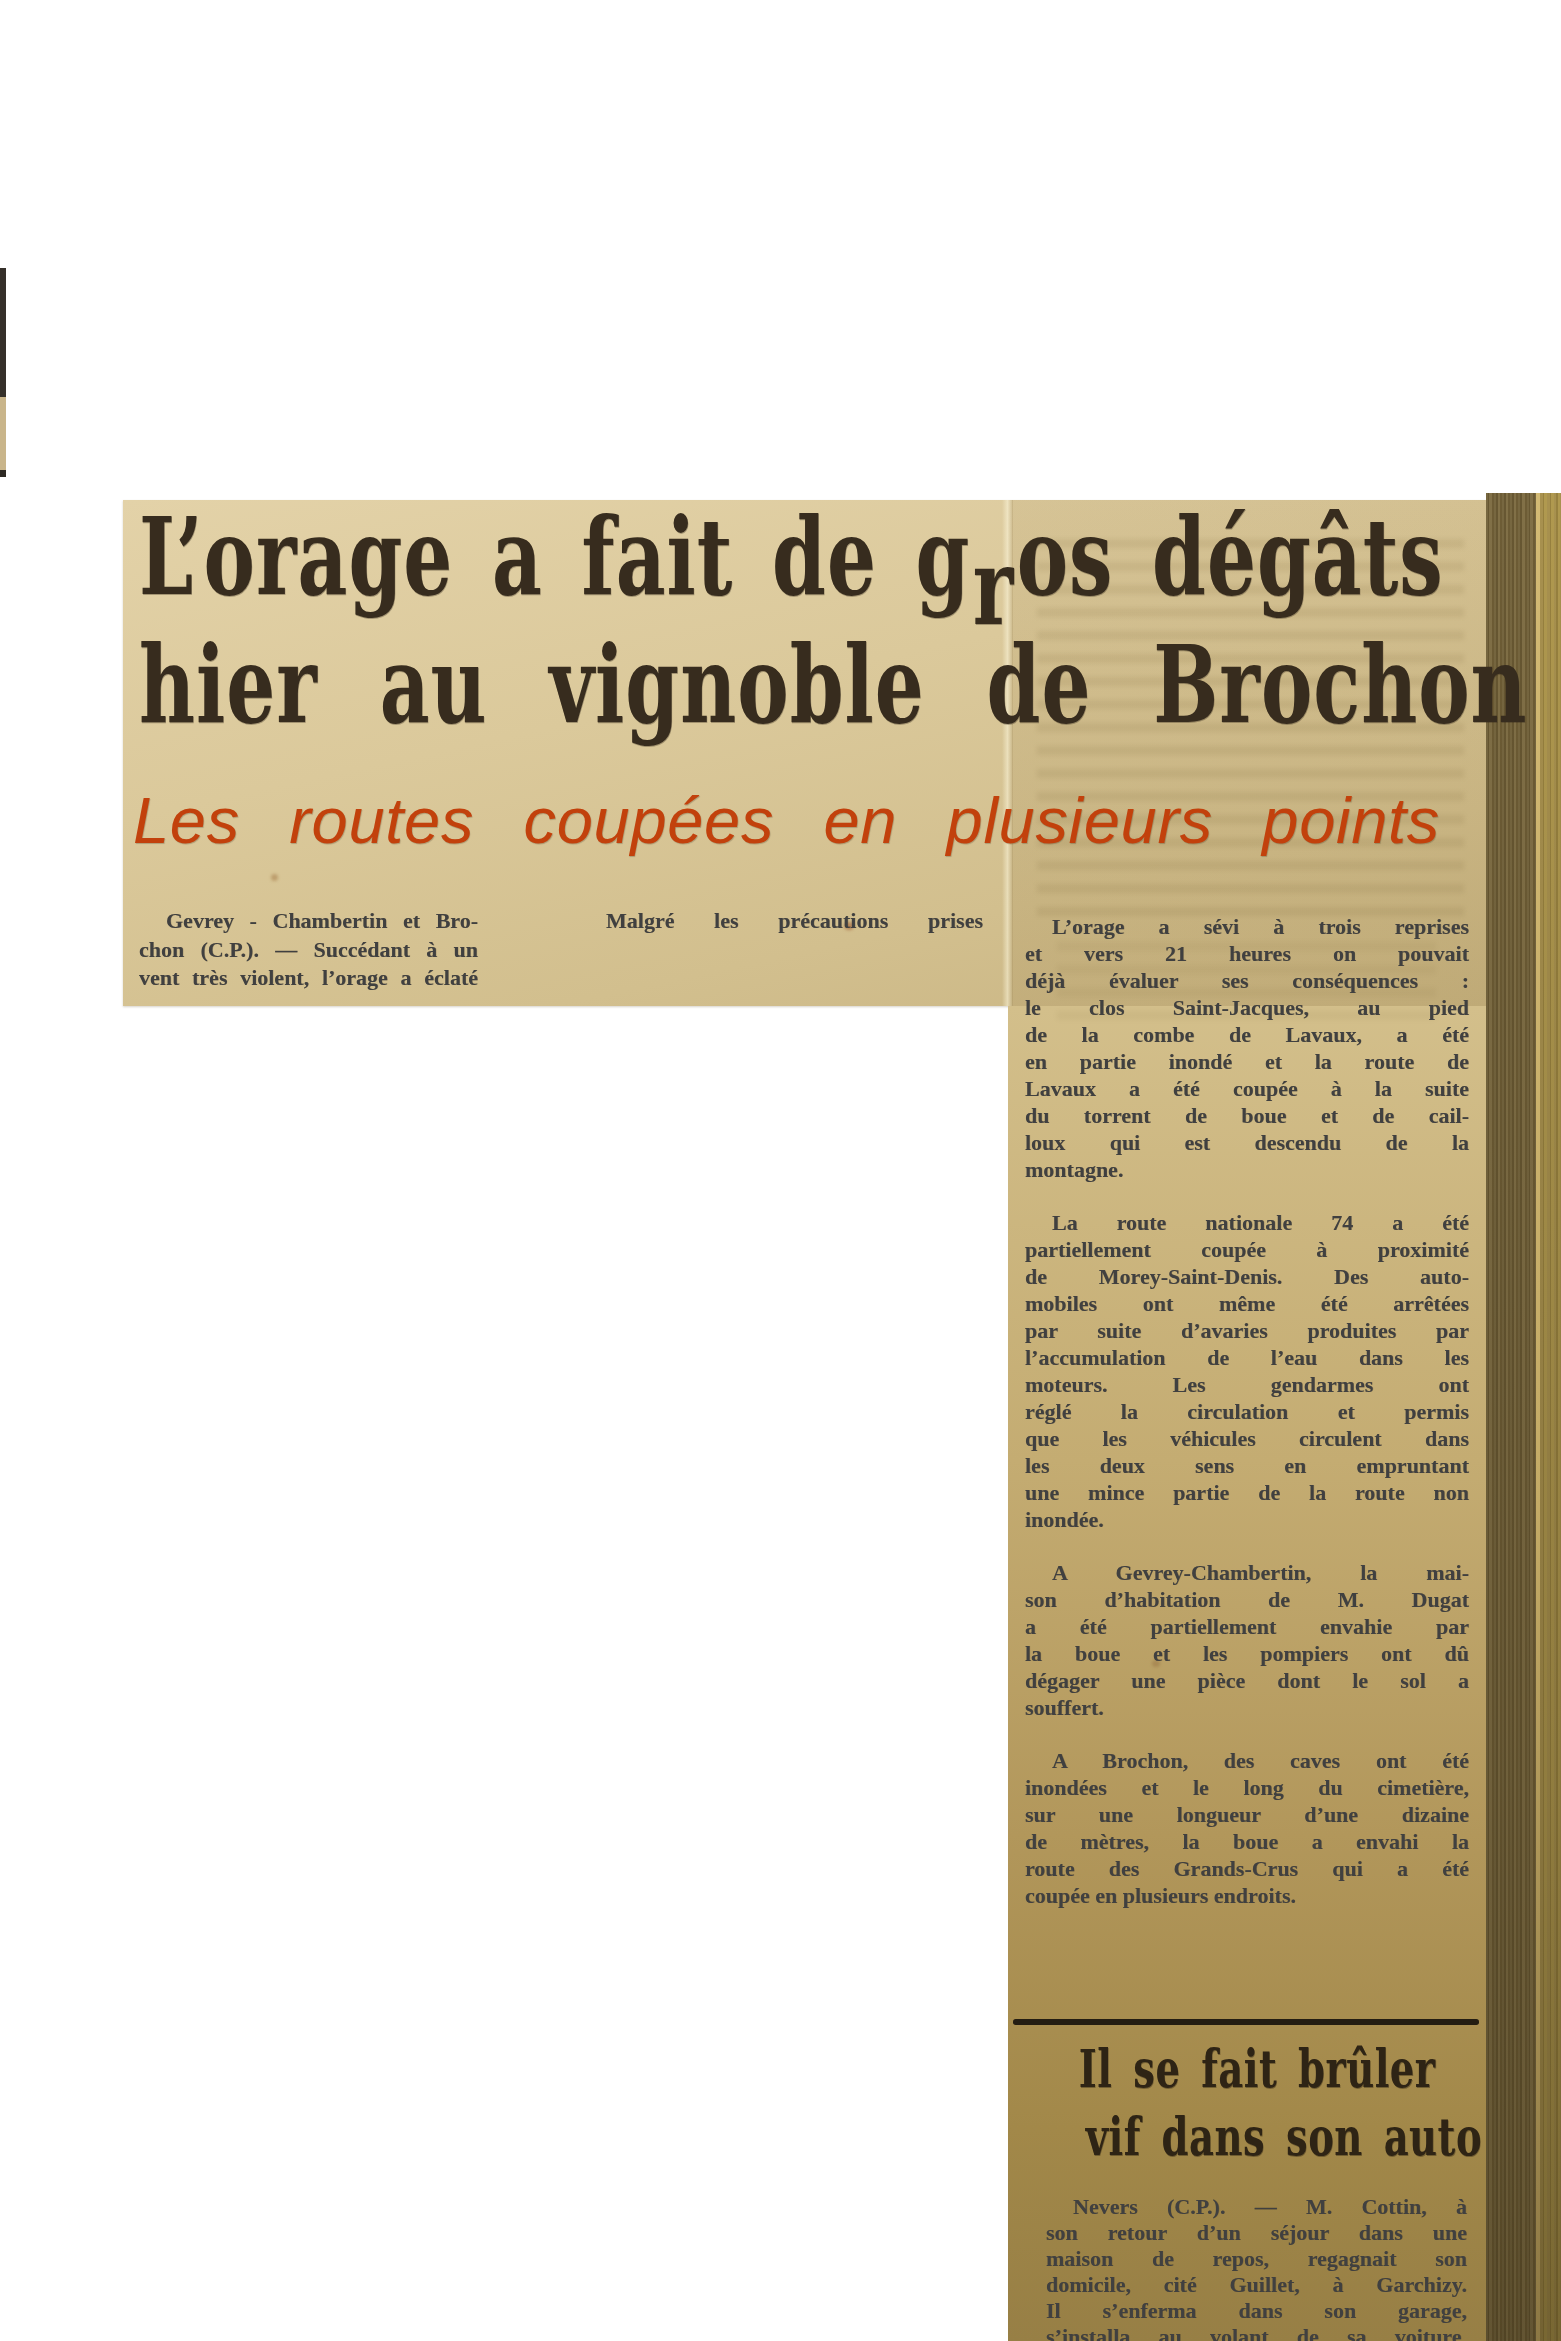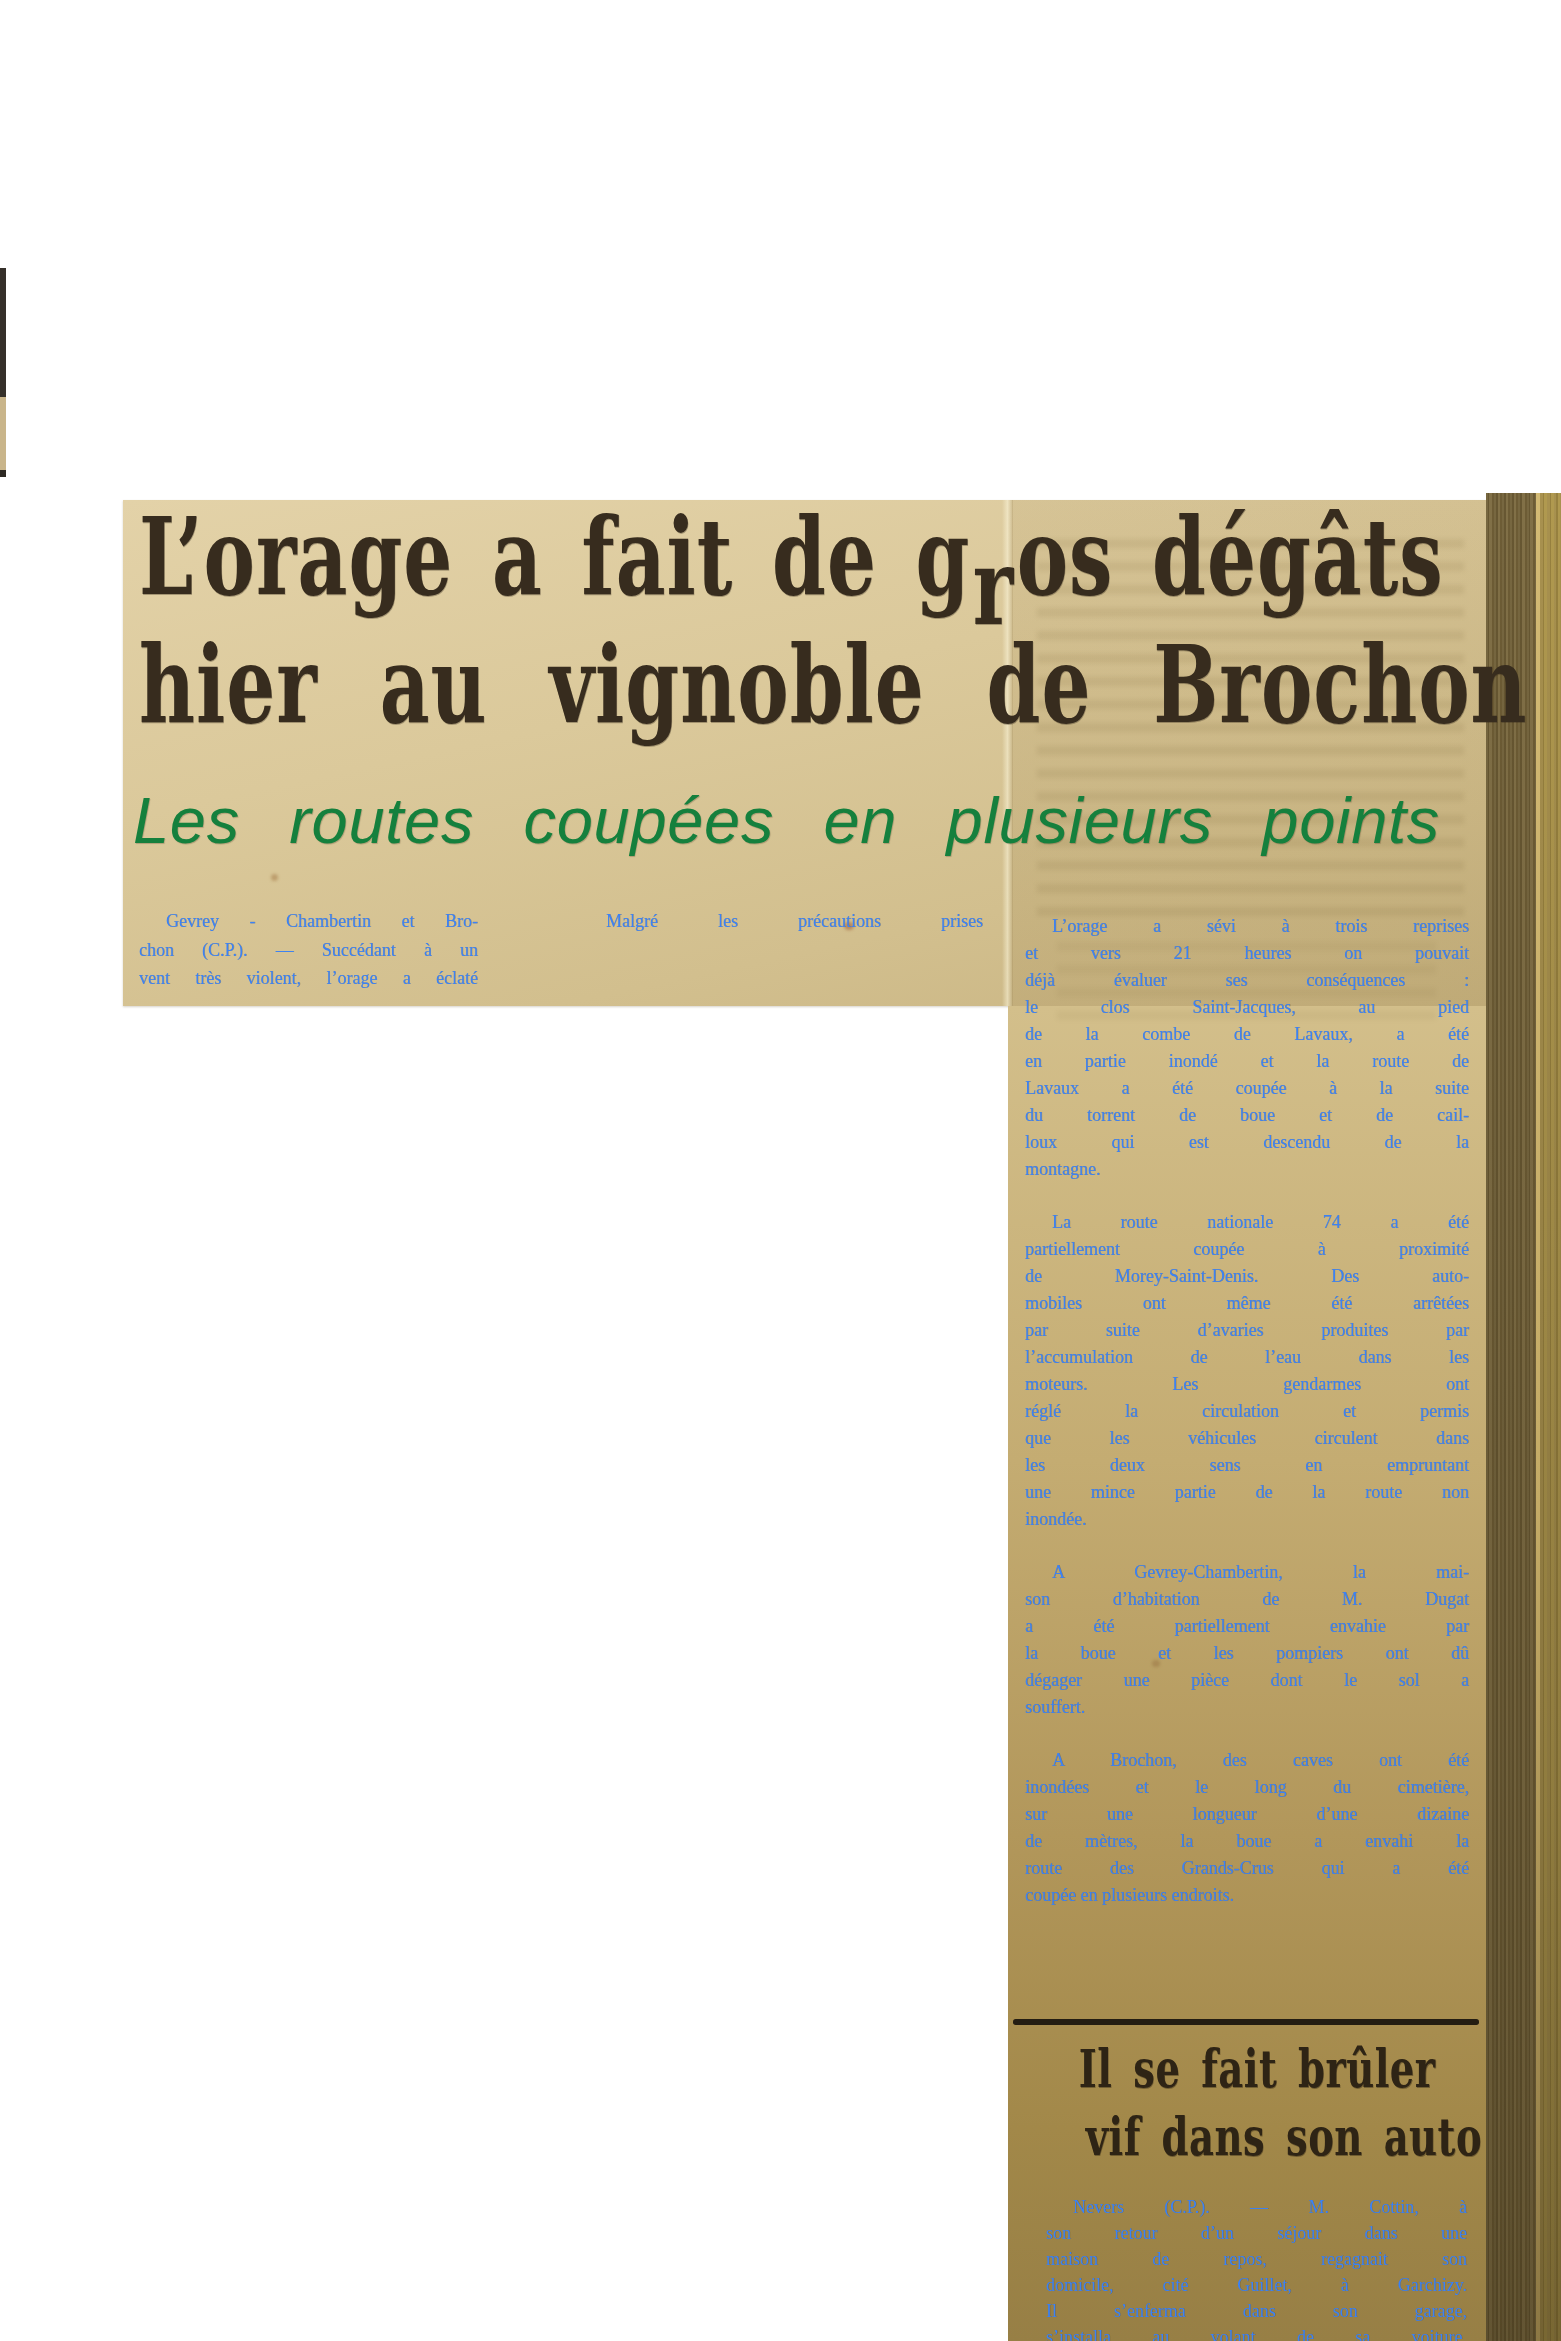--- a/index.html
+++ b/index.html
@@ -60,29 +60,29 @@
     font-family:"DejaVu Serif", serif;font-weight:700;font-size:107px;line-height:1;
     color:#372c1e;letter-spacing:1.4px;word-spacing:.14em;
     text-shadow:0.7px 0.7px 0.7px rgba(55,44,30,.35);
   }
   .hl-line2 .hl-inner{word-spacing:.44em;}
   .drop-r{position:relative;top:.28em;margin:0 .03em;display:inline-block;}
   
   .subhead{
     position:absolute;left:133px;top:785px;width:1307px;
     font-family:"Liberation Sans", sans-serif;font-style:italic;font-weight:400;
-    font-size:65px;line-height:1.1;color:#15803d;
+    font-size:65px;line-height:1.1;color:#c2410c;
     text-align:justify;text-align-last:justify;letter-spacing:0.7px;
     text-shadow:0.7px 0.7px 0.7px rgba(60,45,25,.25);
   }
   
   .bodycol{
     position:absolute;
-    font-family:"Liberation Serif", serif;font-weight:400;font-size:18px;
-    color:#3b82f6;text-shadow:0.4px 0.4px 0 rgba(60,45,25,.30);
+    font-family:"Liberation Serif", serif;font-weight:700;font-size:22px;
+    color:#404040;text-shadow:0.4px 0.4px 0 rgba(60,45,25,.30);
   }
   .bodycol .line{text-align:justify;text-align-last:justify;}
   .para{margin:0;}
   .para + .para{margin-top:26px;}
   .para .line:last-child{text-align-last:left;}
   .para.cont-end .line:last-child{text-align-last:justify;}
   .para.indent .line:first-child{text-indent:27px;}
   .lh42 .line{line-height:28.5px;}
   .lh40 .line{line-height:27px;}
   .lh38 .line{line-height:26px;margin-left:21px;}

